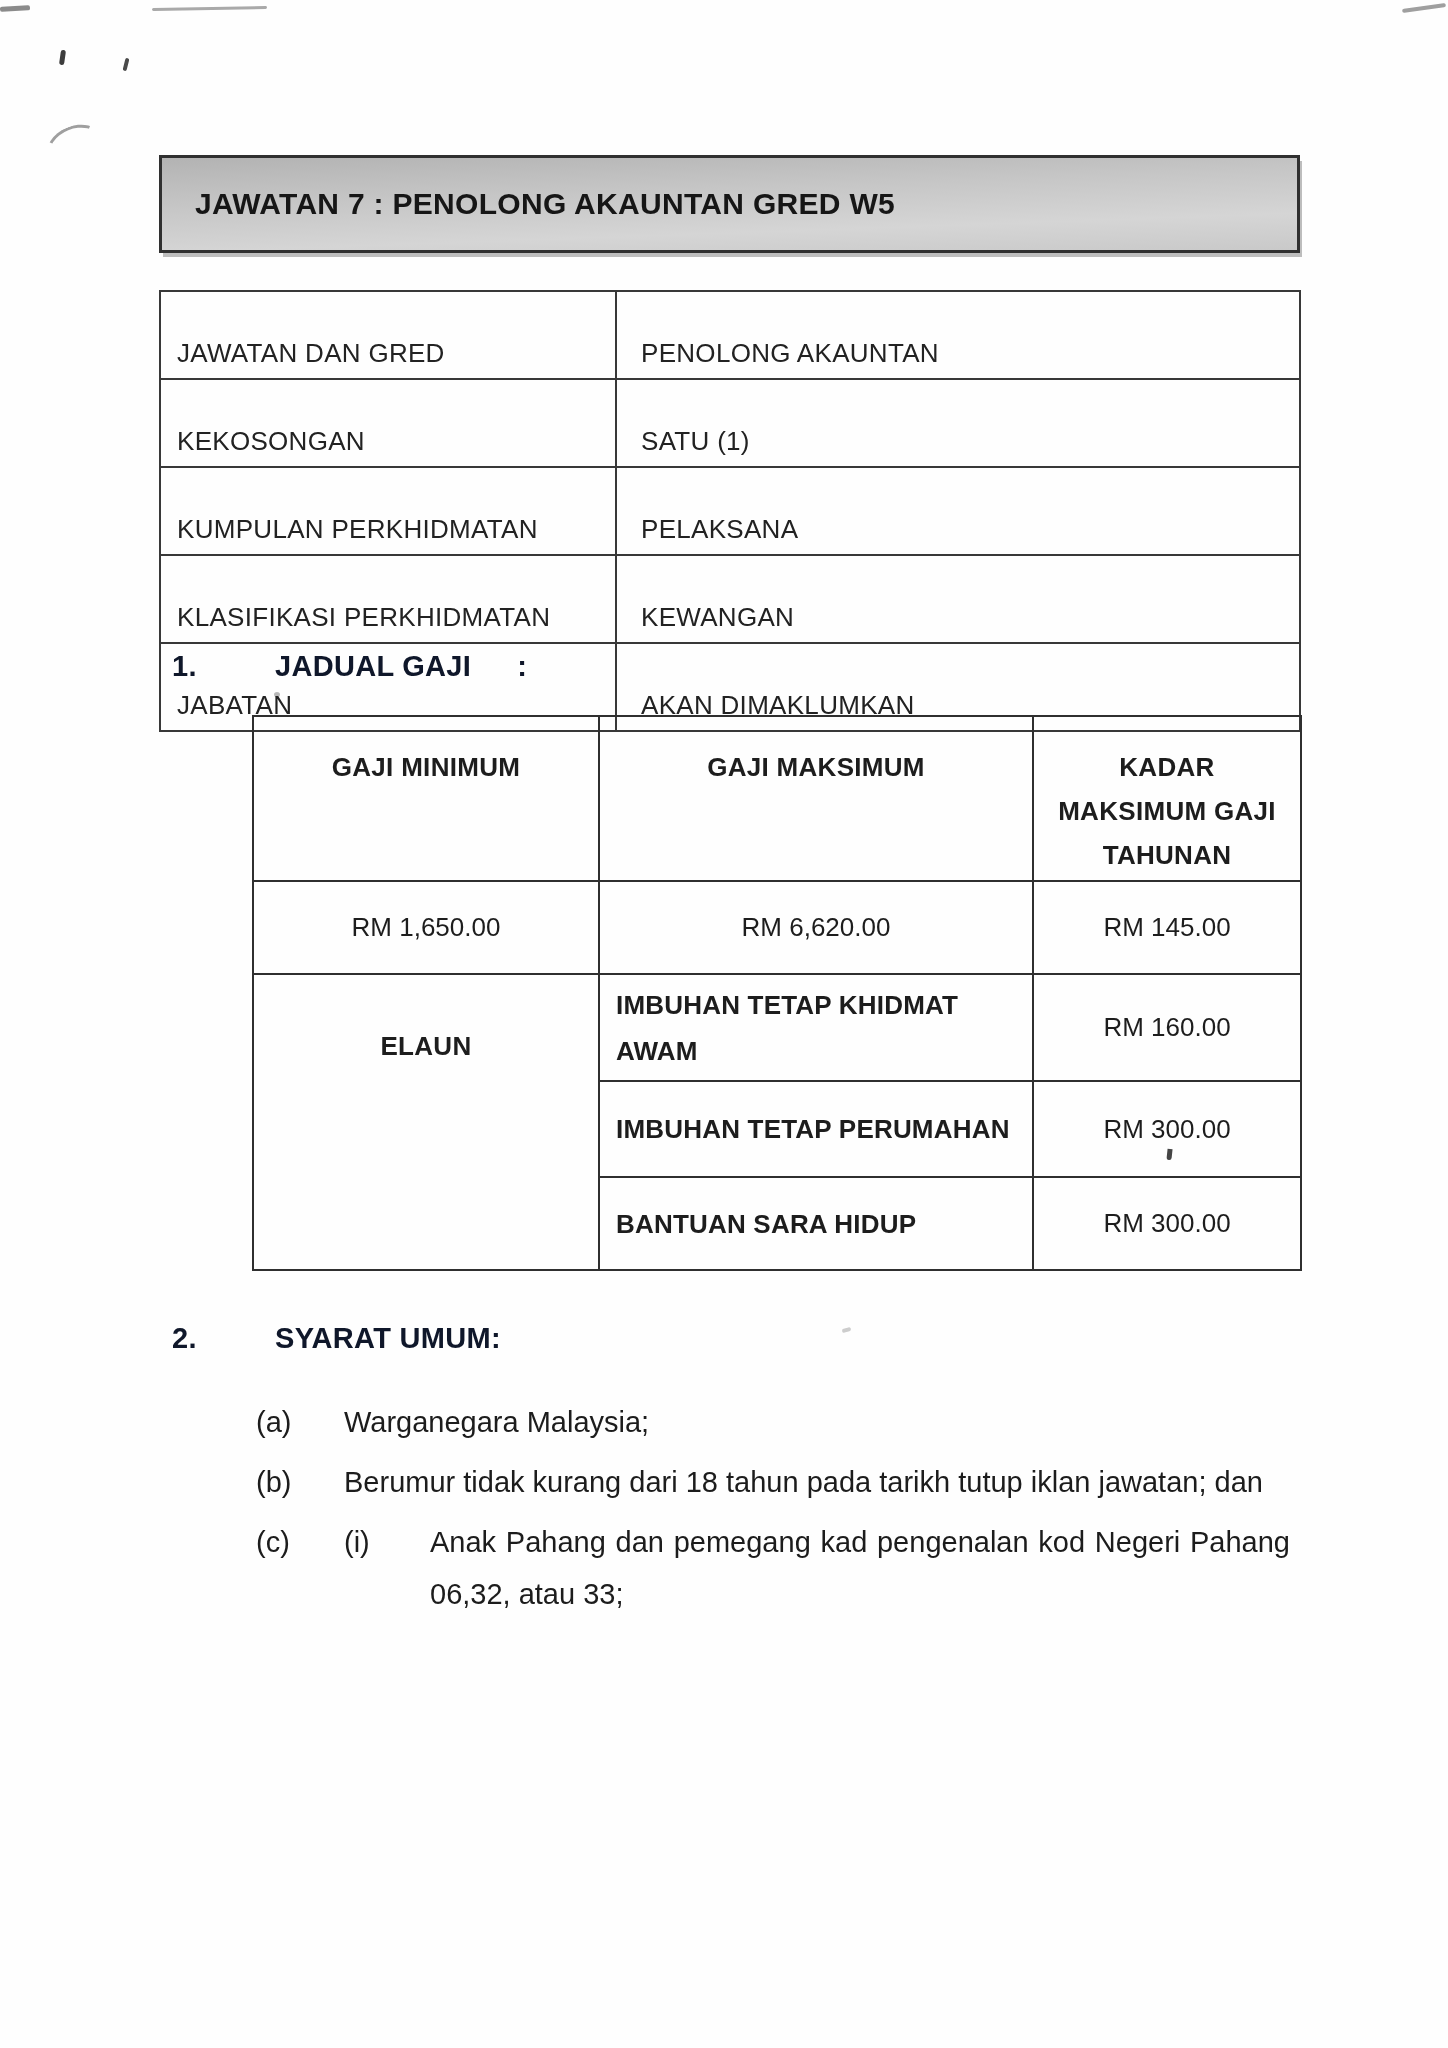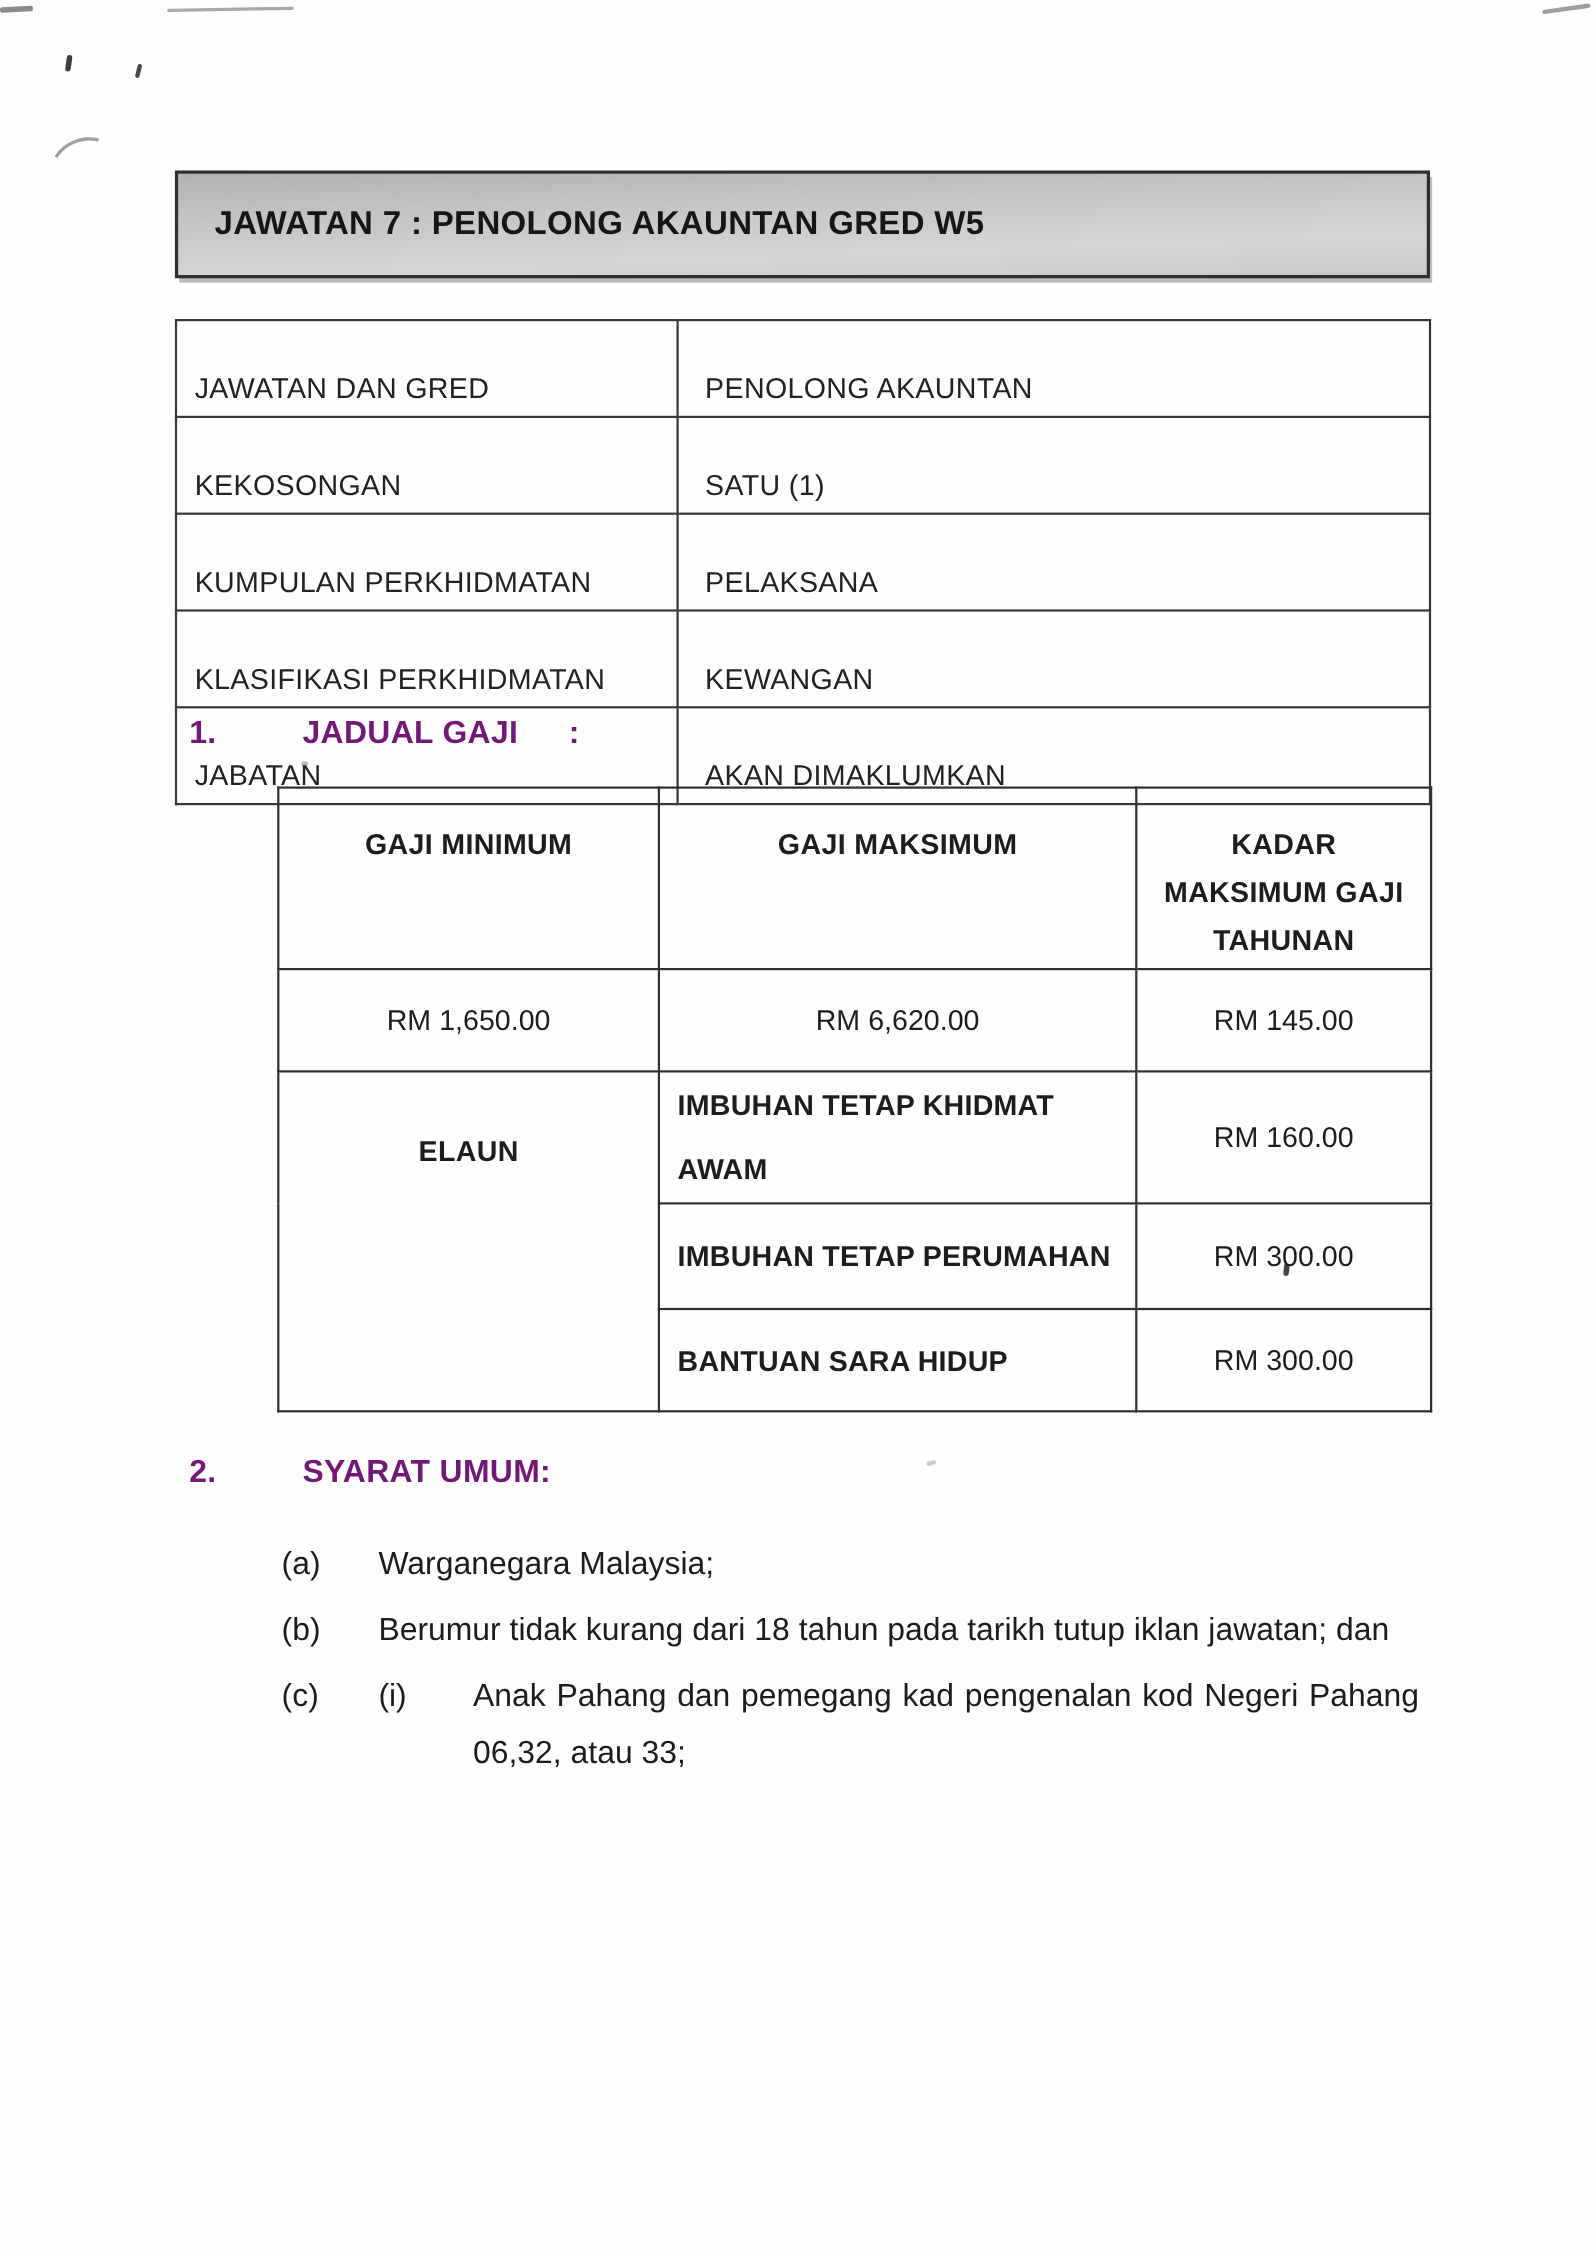--- a/index.html
+++ b/index.html
@@ -39,21 +39,21 @@
     border-collapse:collapse; table-layout:fixed;
   }
   .info-table td {
     border:2px solid #383838; height:66px; vertical-align:bottom;
     font-size:26px; letter-spacing:.3px; padding:11px 0 9px 16px; color:#222;
   }
   .info-table td.value { padding-left:24px; }
   .info-table .c1 { width:438px; }
 
   
-  .sec-heading { position:absolute; font-size:29px; font-weight:bold; letter-spacing:.3px; color:#701a75; }
+  .sec-heading { position:absolute; font-size:29px; font-weight:bold; letter-spacing:.3px; color:#0f172a; }
   .heading-jadual { left:172px; top:650px; }
   .heading-syarat { left:172px; top:1322px; }
   .sec-num { display:inline-block; min-width:103px; }
   .sec-colon { margin-left:46px; }
 
   
   .salary-table {
     position:absolute; left:252px; top:715px; width:1048px;
     border-collapse:collapse; table-layout:fixed;
   }
@@ -62,21 +62,21 @@
   .sal-h { font-weight:bold; vertical-align:top; text-align:center; height:165px;
            padding-top:28px; line-height:44px; letter-spacing:.3px;margin-left:14px; }
   .sal-h.kadar { padding-left:18px; padding-right:18px; }
   .row-values td { height:93px; }
   .row-e1 td { height:107px; }
   .row-e2 td { height:96px; }
   .row-e3 td { height:93px; }
   .sal-val { text-align:center; vertical-align:middle; }
   .elaun-cell { vertical-align:top; padding-top:56px; text-align:center; font-weight:bold; letter-spacing:.3px; }
   .allowance-name { font-weight:bold; text-align:left; vertical-align:middle;
-                    padding-left:16px; padding-right:14px; line-height:58px; letter-spacing:.2px; }
+                    padding-left:16px; padding-right:14px; line-height:46px; letter-spacing:.2px; }
 
   
   .cond-list { position:absolute; left:256px; top:1396px; width:1050px; font-size:29px; line-height:52px; color:#1c1c1c; }
   .cond-item { display:flex; margin-bottom:8px; }
   .cond-label { flex:0 0 88px; }
   .cond-text { width:962px; }
   .subitems { display:flex; flex-direction:column; }
   .subitem { display:flex; margin-bottom:2px; }
   .sub-label { flex:0 0 86px; }
   .sub-text { width:860px; text-align:justify; }

